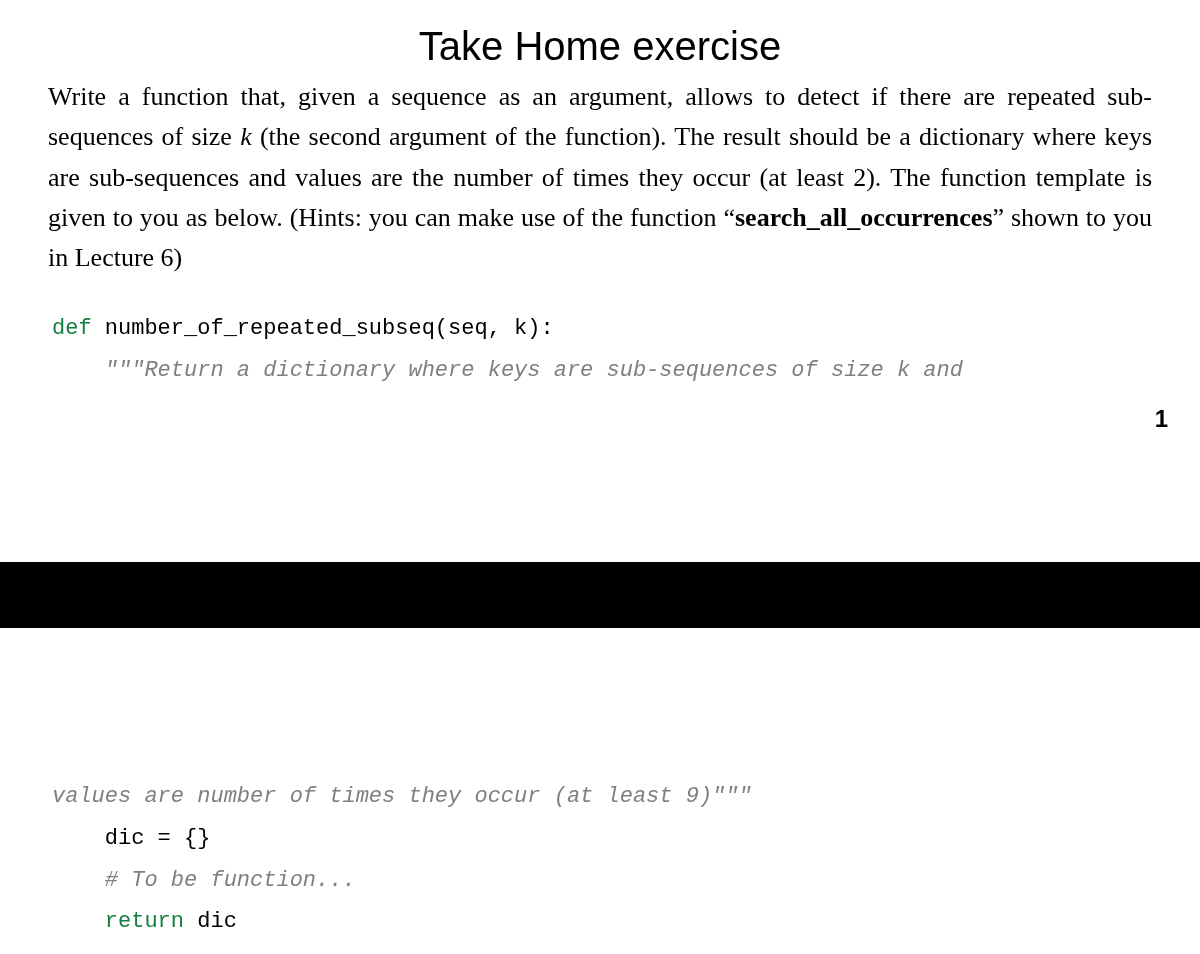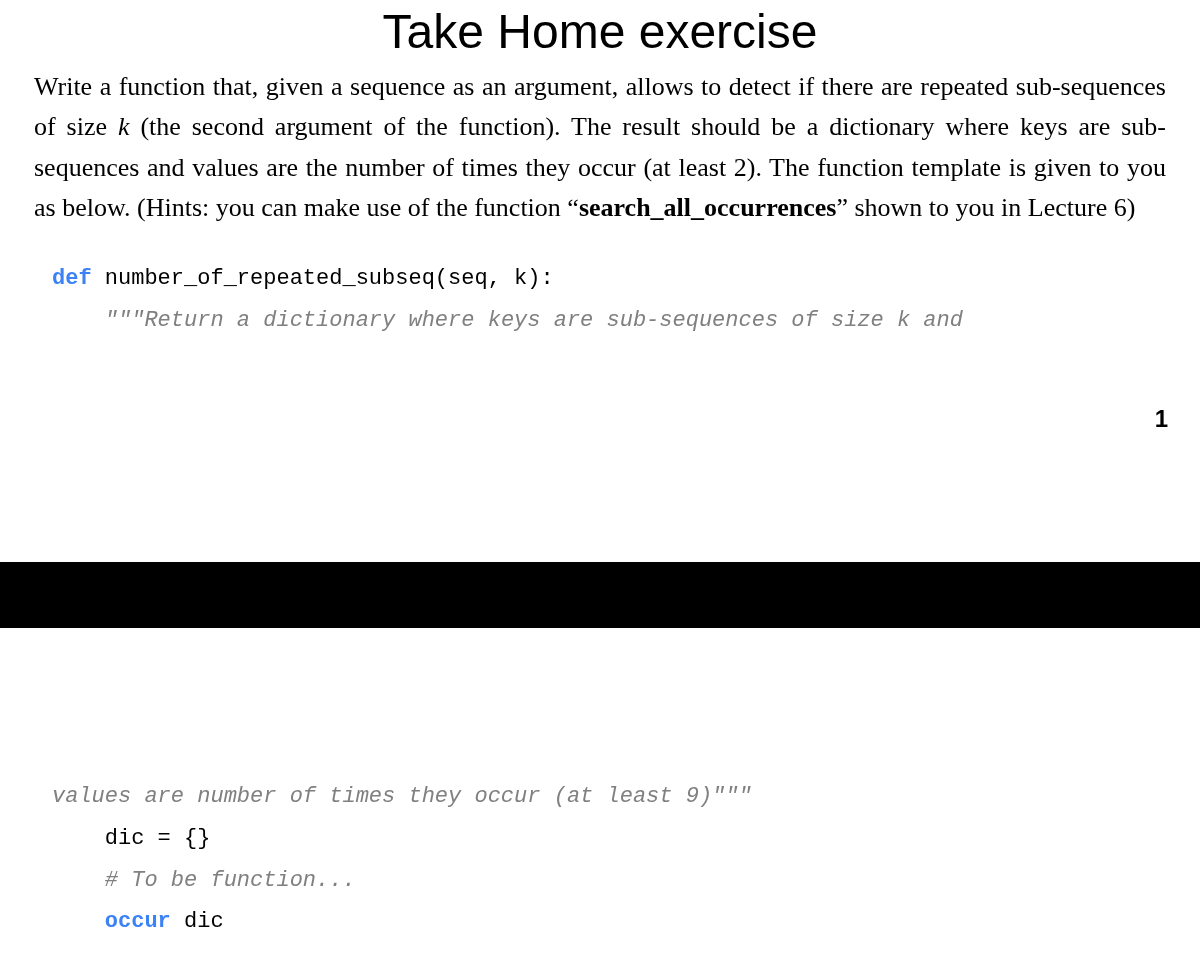--- a/index.html
+++ b/index.html
@@ -9,50 +9,51 @@
     }
     body {
       width: 1200px;
       height: 954px;
       background: #ffffff;
       font-family: Georgia, 'Times New Roman', serif;
       color: #000000;
       position: relative;
     }
     .page-title {
-      font-size: 48px;
+      font-size: 40px;
       font-weight: normal;
       text-align: center;
       padding-top: 4px;
       padding-bottom: 8px;
       font-family: Arial, Helvetica, sans-serif;
+      margin-top: 20px;
     }
     .prose-block {
-      padding: 0 34px;
+      padding: 0 48px;
       font-size: 26px;
       line-height: 1.55;
       text-align: justify;
     }
     .italic {
       font-style: italic;
     }
     .bold-ref {
       font-weight: bold;
     }
     .code-block {
       font-family: 'Courier New', Courier, monospace;
       font-size: 22px;
       padding: 30px 52px 0 52px;
       line-height: 1.9;
       white-space: pre;
       color: #000000;
     }
     .kw {
-      color: #3b82f6;
-      font-weight: bold;
+      color: #15803d;
+      font-weight: normal;
     }
     .docstring, .comment {
       color: #808080;
       font-style: italic;
     }
     .page-num {
       position: absolute;
       right: 32px;
       top: 405px;
       font-family: Arial, Helvetica, sans-serif;
@@ -91,13 +92,13 @@
 <div class="code-block"><span class="kw">def</span><span> number_of_repeated_subseq(seq, k):</span>
 <span>    </span><span class="docstring">"""Return a dictionary where keys are sub-sequences of size k and</span></div>
 
 <div class="page-num">1</div>
 
 <div class="black-band"></div>
 
 <div class="code-block-bottom"><span class="docstring">values are number of times they occur (at least 9)"""</span>
 <span>    </span><span>dic = {}</span>
 <span>    </span><span class="comment"># To be function...</span>
-<span>    </span><span class="kw">occur</span><span> dic</span></div>
+<span>    </span><span class="kw">return</span><span> dic</span></div>
 
 </body></html>

